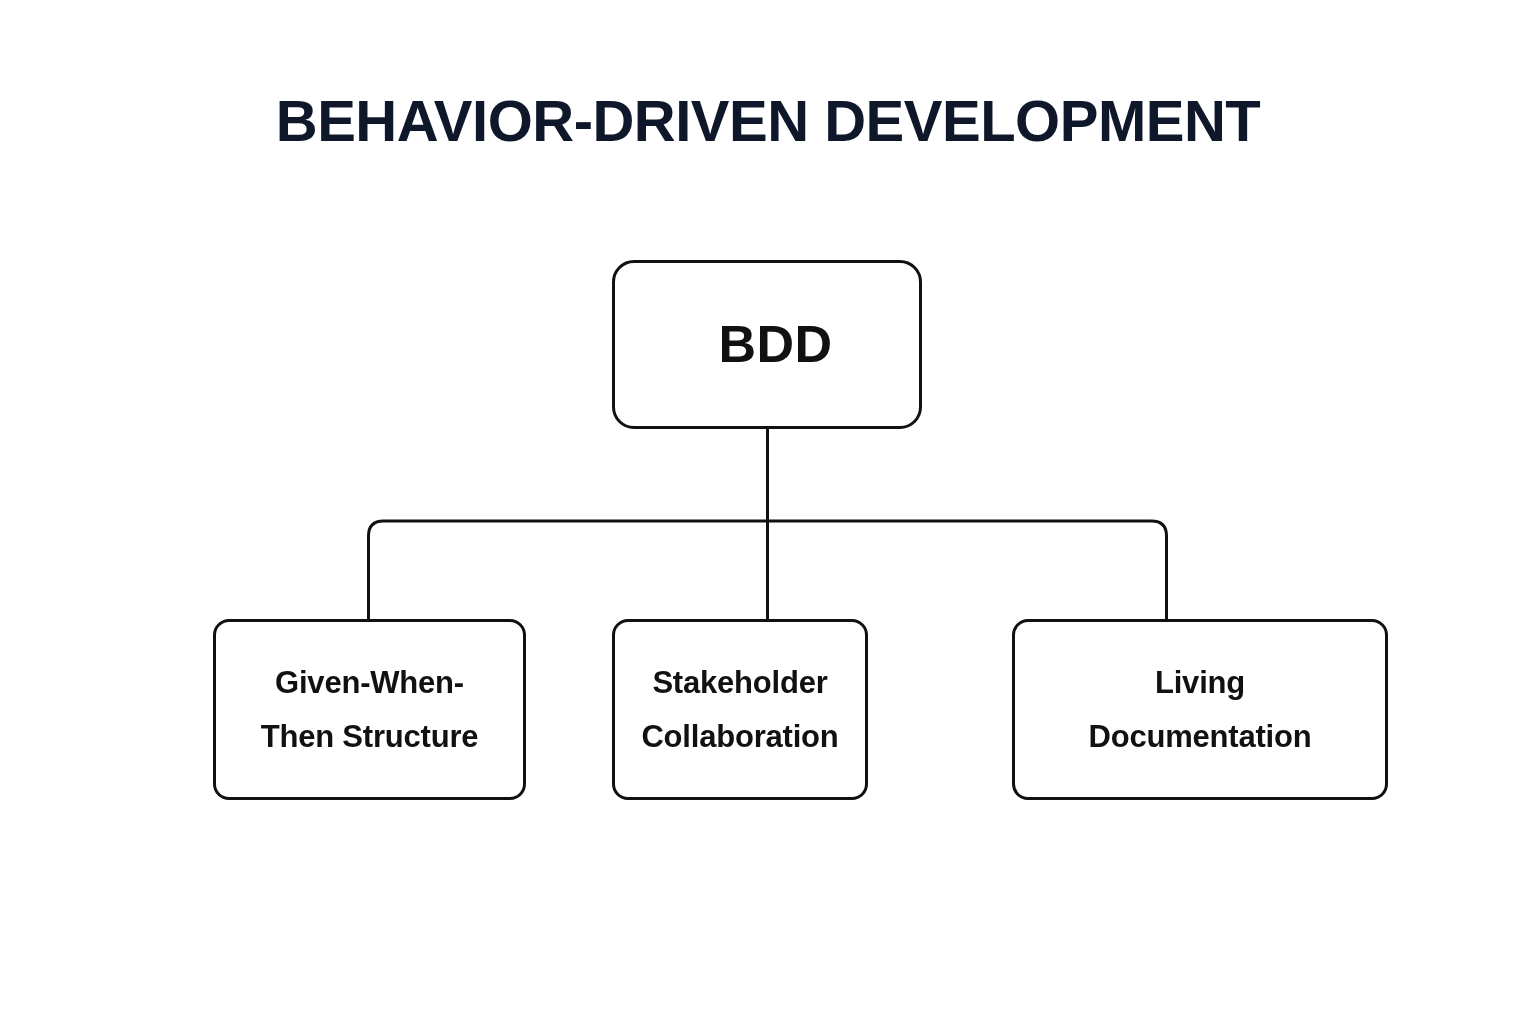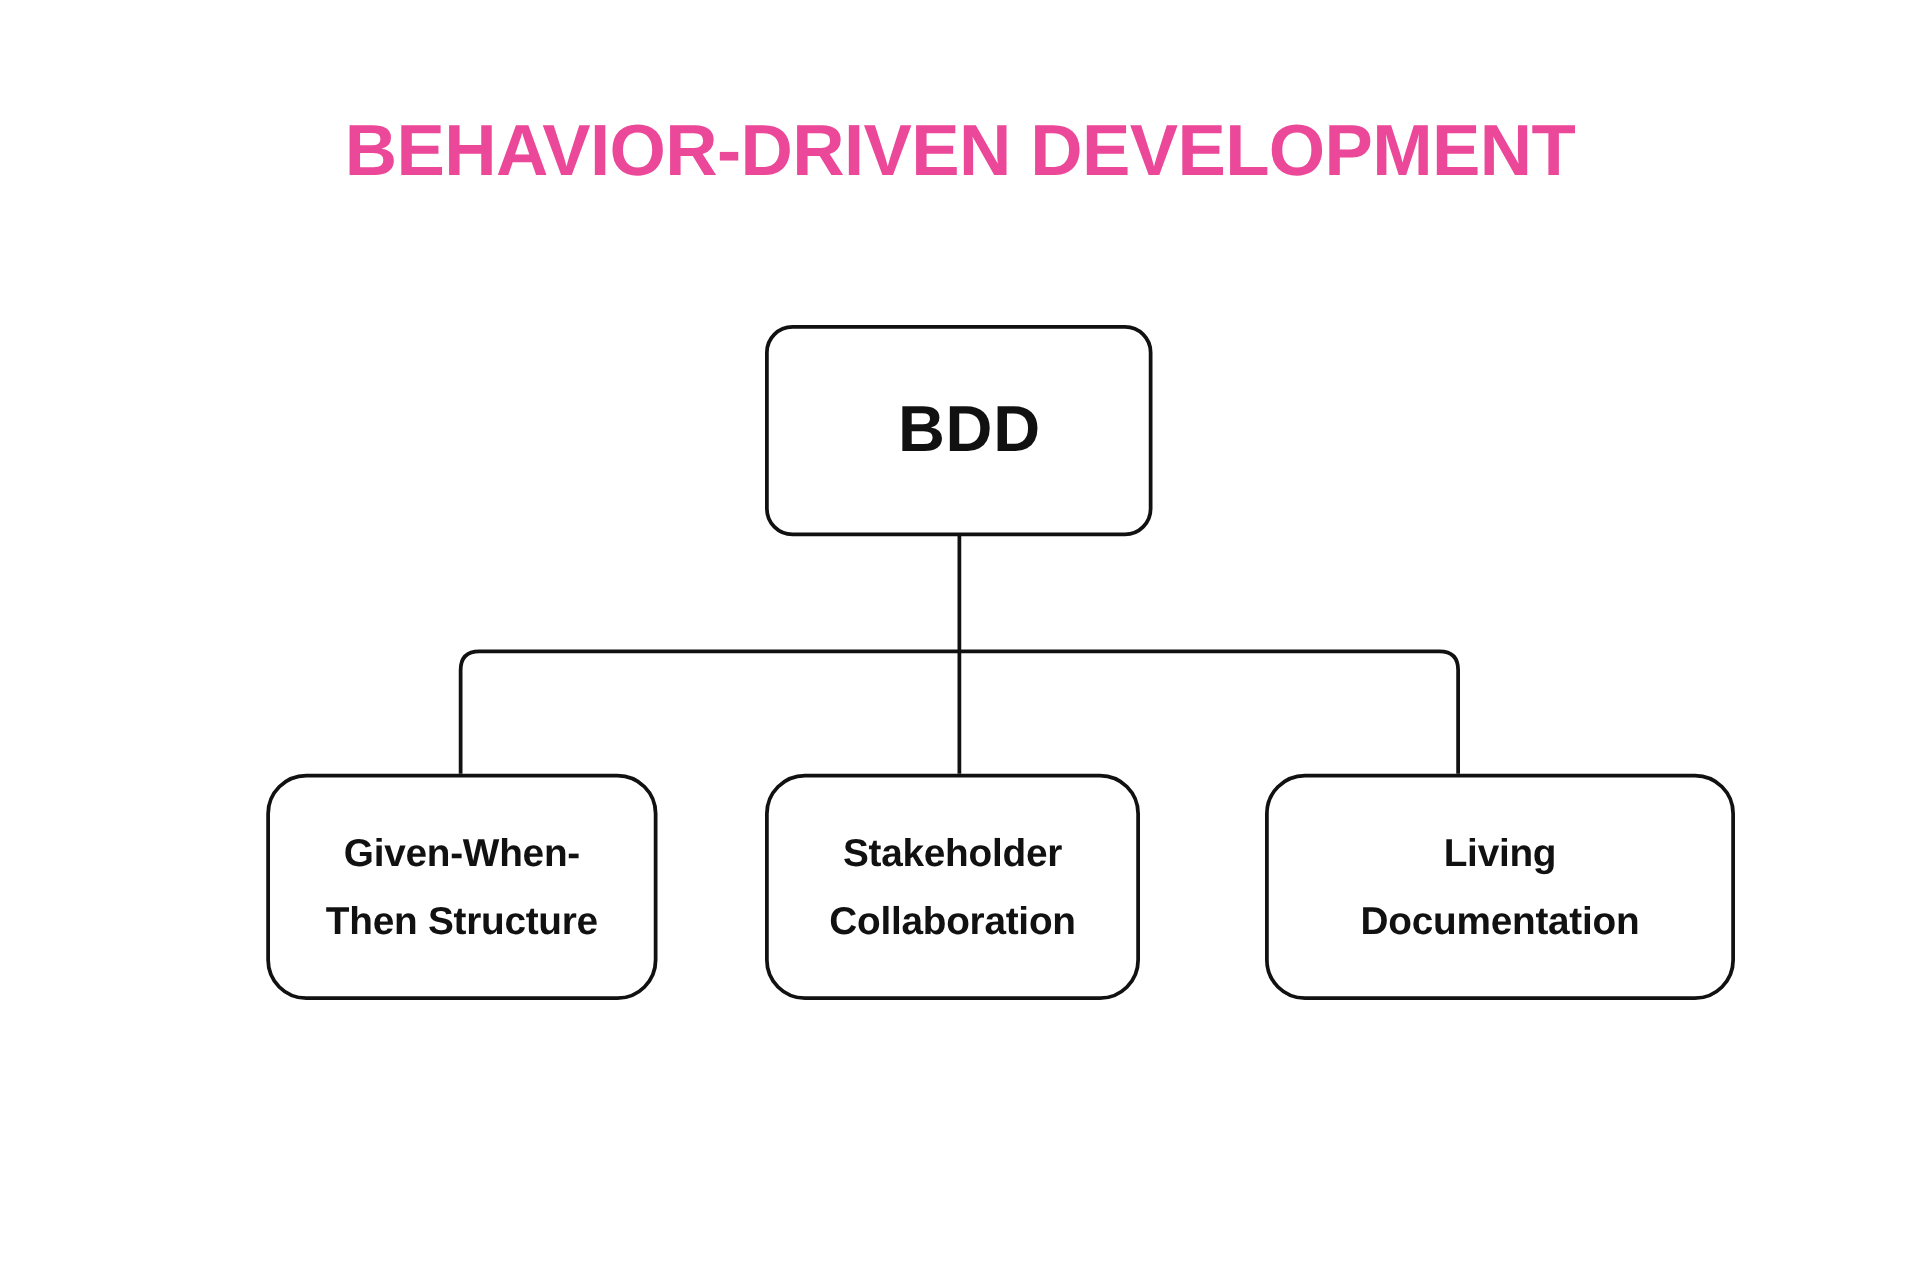--- a/index.html
+++ b/index.html
@@ -23,21 +23,21 @@
   
   #diagram-title {
     position: absolute;
     left: 0;
     top: 92px;
     width: 1536px;
     text-align: center;
     font-size: 58px;
     font-weight: 700;
     letter-spacing: -0.5px;
-    color: #ec4899;
+    color: #0f172a;
     line-height: 1.0;
     white-space: nowrap;
     user-select: none;
   }
 
   
   #connector-layer {
     position: absolute;
     left: 0;
     top: 0;
@@ -51,21 +51,21 @@
     stroke: #111111;
     stroke-width: 3;
     stroke-linecap: butt;
   }
 
   
   .node {
     position: absolute;
     box-sizing: border-box;
     border: 3px solid #111111;
-    border-radius: 32px;
+    border-radius: 16px;
     background: #ffffff;
     display: flex;
     align-items: center;
     justify-content: center;
     text-align: center;
     color: #111111;
     z-index: 2;
   }
   .node-label {
     display: block;
@@ -96,21 +96,21 @@
     top: 619px;
     height: 181px;
   }
   .node-child .node-label {
     font-size: 31px;
     font-weight: 600;
     line-height: 54px;
     letter-spacing: -0.2px;
   }
   #node-child-0 { left: 213px;  width: 313px; }
-  #node-child-1 { left: 612px;  width: 300px; }
+  #node-child-1 { left: 612px;  width: 256px; }
   #node-child-2 { left: 1012px; width: 376px; }
 </style>
 </head>
 <body>
 
 <div id="canvas">
 
   <div id="diagram-title">BEHAVIOR-DRIVEN DEVELOPMENT</div>
 
   <svg id="connector-layer" viewBox="0 0 1536 1024" xmlns="http://www.w3.org/2000/svg">

